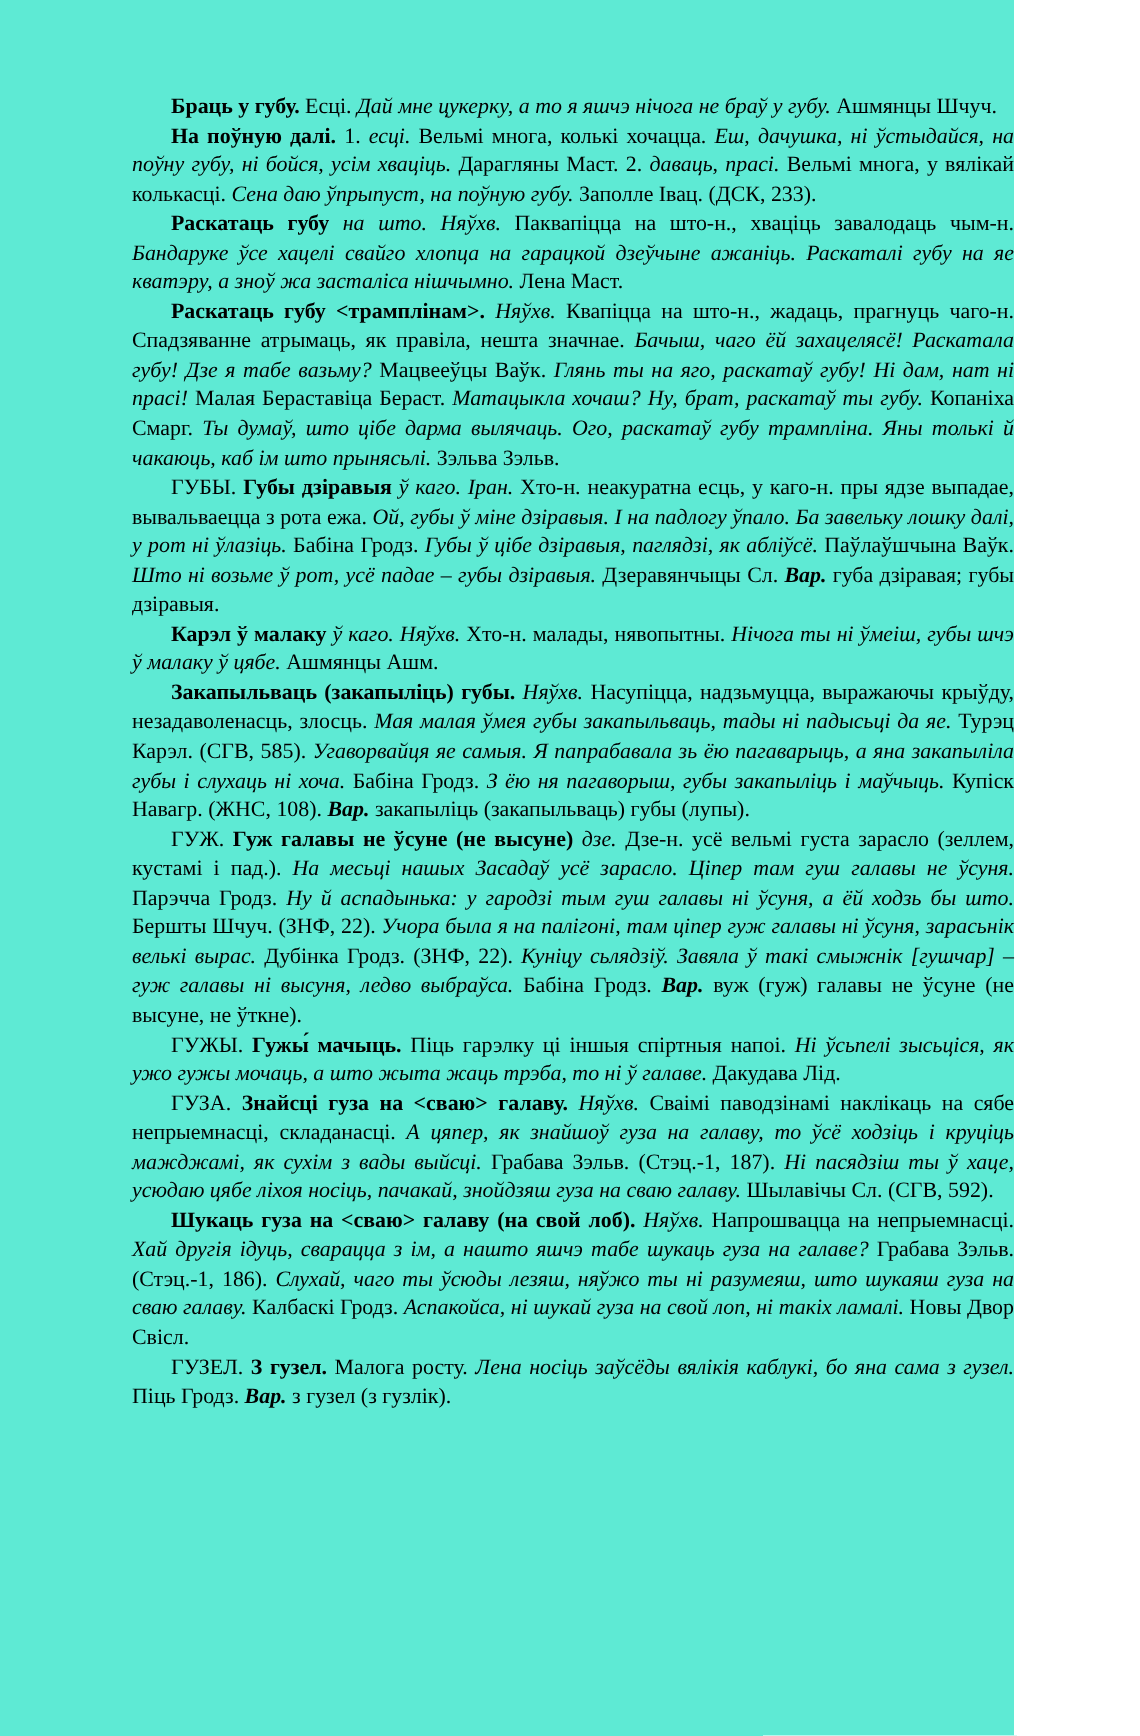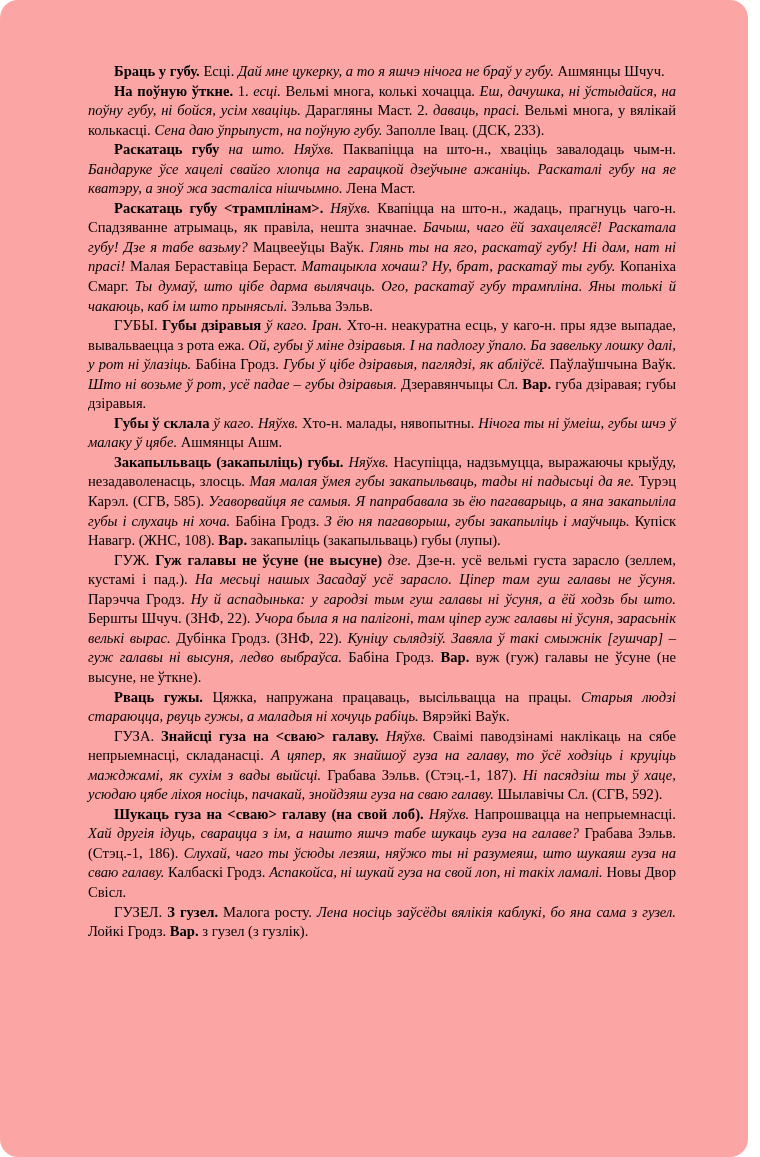--- a/index.html
+++ b/index.html
@@ -9,70 +9,69 @@
   }
   body {
     width: 760px;
     height: 1157px;
     font-family: "Liberation Serif", "DejaVu Serif", serif;
     color: #000000;
     overflow: hidden;
   }
   #page {
     position: relative;
-    width: 748px;
+    width: 676px;
     height: 1157px;
-    background: #fca5a5;
+    background: #5eead4;
     box-sizing: border-box;
-    border-radius: 18px;
   }
   #text-column {
     position: absolute;
     left: 88px;
     top: 62px;
     width: 588px;
   }
   p.entry {
     margin: 0;
     padding: 0;
     text-align: justify;
     text-justify: inter-word;
     text-indent: 26px;
     font-size: 14.6px;
     line-height: 19.55px;
     hyphens: none;
     word-spacing: 0px;
   }
   b { font-weight: bold; }
   i { font-style: italic; }
-  .bi { font-weight: bold; }
+  .bi { font-weight: bold; font-style: italic; }
   #page-number {
     position: absolute;
     left: 0;
     top: 978px;
     width: 760px;
     text-align: center;
     font-size: 14.6px;
     font-family: "Liberation Serif", "DejaVu Serif", serif;
   }
 </style>
 </head>
 <body>
 
 <div id="page">
 
   <div id="text-column">
       <p class="entry"><b>Браць у губу.</b><span> Есці. </span><i>Дай мне цукерку, а то я яшчэ нічога не браў у губу.</i><span> Ашмянцы Шчуч.</span></p>
-      <p class="entry"><b>На поўную ўткне.</b><span> 1. </span><i>есці.</i><span> Вельмі многа, колькі хочацца. </span><i>Еш, дачушка, ні ўстыдайся, на поўну губу, ні бойся, усім хваціць.</i><span> Дарагляны Маст. 2. </span><i>даваць, прасі.</i><span> Вельмі многа, у вялікай колькасці. </span><i>Сена даю ўпрыпуст, на поўную губу.</i><span> Заполле Івац. (ДСК, 233).</span></p>
+      <p class="entry"><b>На поўную далі.</b><span> 1. </span><i>есці.</i><span> Вельмі многа, колькі хочацца. </span><i>Еш, дачушка, ні ўстыдайся, на поўну губу, ні бойся, усім хваціць.</i><span> Дарагляны Маст. 2. </span><i>даваць, прасі.</i><span> Вельмі многа, у вялікай колькасці. </span><i>Сена даю ўпрыпуст, на поўную губу.</i><span> Заполле Івац. (ДСК, 233).</span></p>
       <p class="entry"><b>Раскатаць губу</b><i> на што. Няўхв.</i><span> Паквапіцца на што-н., хваціць завалодаць чым-н. </span><i>Бандаруке  ўсе хацелі  свайго хлопца на гарацкой дзеўчыне ажаніць. Раскаталі губу на яе кватэру, а зноў жа засталіса нішчымно.</i><span> Лена Маст.</span></p>
       <p class="entry"><b>Раскатаць губу &lt;трамплінам&gt;.</b><i> Няўхв.</i><span> Квапіцца на што-н., жадаць, прагнуць чаго-н. Спадзяванне атрымаць, як правіла, нешта значнае. </span><i>Бачыш, чаго ёй захацелясё! Раскатала губу! Дзе я табе вазьму?</i><span> Мацвееўцы Ваўк. </span><i>Глянь ты на яго, раскатаў губу! Ні дам, нат ні прасі!</i><span> Малая Бераставіца Бераст. </span><i>Матацыкла хочаш? Ну, брат, раскатаў ты губу.</i><span> Копаніха Смарг. </span><i>Ты думаў, што цібе дарма вылячаць. Ого, раскатаў губу трампліна. Яны толькі й чакаюць, каб ім што прынясьлі.</i><span> Зэльва Зэльв.</span></p>
       <p class="entry"><span>ГУБЫ. </span><b>Губы дзіравыя</b><i> ў каго. Іран.</i><span> Хто-н. неакуратна есць, у каго-н. пры ядзе выпадае, вывальваецца з рота ежа. </span><i>Ой, губы ў міне дзіравыя. І на падлогу ўпало. Ба завельку лошку далі, у рот ні ўлазіць.</i><span> Бабіна Гродз. </span><i>Губы ў цібе дзіравыя, паглядзі, як абліўсё.</i><span> Паўлаўшчына Ваўк. </span><i>Што ні возьме ў рот, усё падае – губы дзіравыя.</i><span> Дзеравянчыцы Сл. </span><span class="bi">Вар.</span><span> губа дзіравая; губы дзіравыя.</span></p>
-      <p class="entry"><b>Губы ў склала</b><i> ў каго. Няўхв.</i><span> Хто-н. малады, нявопытны. </span><i>Нічога ты ні ўмеіш, губы шчэ ў малаку ў цябе.</i><span> Ашмянцы Ашм.</span></p>
+      <p class="entry"><b>Карэл ў малаку</b><i> ў каго. Няўхв.</i><span> Хто-н. малады, нявопытны. </span><i>Нічога ты ні ўмеіш, губы шчэ ў малаку ў цябе.</i><span> Ашмянцы Ашм.</span></p>
       <p class="entry"><b>Закапыльваць (закапыліць) губы.</b><i> Няўхв.</i><span> Насупіцца, надзьмуцца, выражаючы крыўду, незадаволенасць, злосць. </span><i>Мая малая ўмея губы закапыльваць, тады ні падысьці да яе.</i><span> Турэц Карэл. (СГВ, 585). </span><i>Угаворвайця яе самыя. Я папрабавала зь ёю пагаварыць, а яна закапыліла губы і слухаць ні хоча.</i><span> Бабіна Гродз. </span><i>З ёю ня пагаворыш, губы закапыліць і маўчыць.</i><span> Купіск Навагр. (ЖНС, 108). </span><span class="bi">Вар.</span><span> закапыліць (закапыльваць) губы (лупы).</span></p>
       <p class="entry"><span>ГУЖ. </span><b>Гуж галавы не ўсуне (не высуне)</b><i> дзе.</i><span> Дзе-н. усё вельмі густа зарасло (зеллем, кустамі і пад.). </span><i>На месьці нашых Засадаў усё зарасло. Ціпер там гуш галавы не ўсуня.</i><span> Парэчча Гродз. </span><i>Ну й аспадынька: у гародзі тым гуш галавы ні ўсуня, а ёй ходзь бы што.</i><span> Бершты Шчуч. (ЗНФ, 22). </span><i>Учора была я на палігоні, там ціпер гуж галавы ні ўсуня, зарасьнік велькі вырас.</i><span> Дубінка Гродз. (ЗНФ, 22). </span><i>Куніцу сьлядзіў. Завяла ў такі смыжнік [гушчар] – гуж галавы ні высуня, ледво выбраўса.</i><span> Бабіна Гродз. </span><span class="bi">Вар.</span><span> вуж (гуж) галавы не ўсуне (не высуне, не ўткне).</span></p>
-      <p class="entry"><b>Рваць гужы.</b><span> Цяжка, напружана працаваць, высільвацца на працы. </span><i>Старыя людзі стараюцца, рвуць гужы, а маладыя ні хочуць рабіць.</i><span> Вярэйкі Ваўк.</span></p>
+      <p class="entry"><span>ГУЖЫ. </span><b>Гужы́ мачыць.</b><span>  Піць гарэлку ці іншыя спіртныя напоі. </span><i>Ні ўсьпелі зысьціся, як ужо гужы мочаць, а што жыта жаць трэба, то ні ў галаве.</i><span> Дакудава Лід.</span></p>
       <p class="entry"><span>ГУЗА. </span><b>Знайсці гуза на &lt;сваю&gt; галаву.</b><i> Няўхв.</i><span> Сваімі паводзінамі наклікаць на сябе непрыемнасці, складанасці. </span><i>А цяпер, як знайшоў гуза на галаву, то ўсё ходзіць і круціць мажджамі, як сухім з вады выйсці.</i><span> Грабава Зэльв. (Стэц.-1, 187). </span><i>Ні пасядзіш ты ў хаце, усюдаю цябе ліхоя носіць, пачакай, знойдзяш гуза на сваю галаву.</i><span> Шылавічы Сл. (СГВ, 592).</span></p>
       <p class="entry"><b>Шукаць гуза на &lt;сваю&gt; галаву (на свой лоб).</b><i> Няўхв.</i><span> Напрошвацца на непрыемнасці. </span><i>Хай другія ідуць, сварацца з ім, а нашто яшчэ табе шукаць гуза на галаве?</i><span> Грабава Зэльв. (Стэц.-1, 186). </span><i>Слухай, чаго ты ўсюды лезяш, няўжо ты ні разумеяш, што шукаяш гуза на сваю галаву.</i><span> Калбаскі Гродз. </span><i>Аспакойса, ні шукай гуза на свой лоп, ні такіх ламалі.</i><span> Новы Двор Свісл.</span></p>
-      <p class="entry"><span>ГУЗЕЛ. </span><b>З гузел.</b><span> Малога росту. </span><i>Лена носіць заўсёды вялікія каблукі, бо яна сама з гузел.</i><span> Лойкі Гродз. </span><span class="bi">Вар.</span><span> з гузел (з гузлік).</span></p>
+      <p class="entry"><span>ГУЗЕЛ. </span><b>З гузел.</b><span> Малога росту. </span><i>Лена носіць заўсёды вялікія каблукі, бо яна сама з гузел.</i><span> Піць Гродз. </span><span class="bi">Вар.</span><span> з гузел (з гузлік).</span></p>
     </div>
 
 
 </div>
 
 </body></html>

